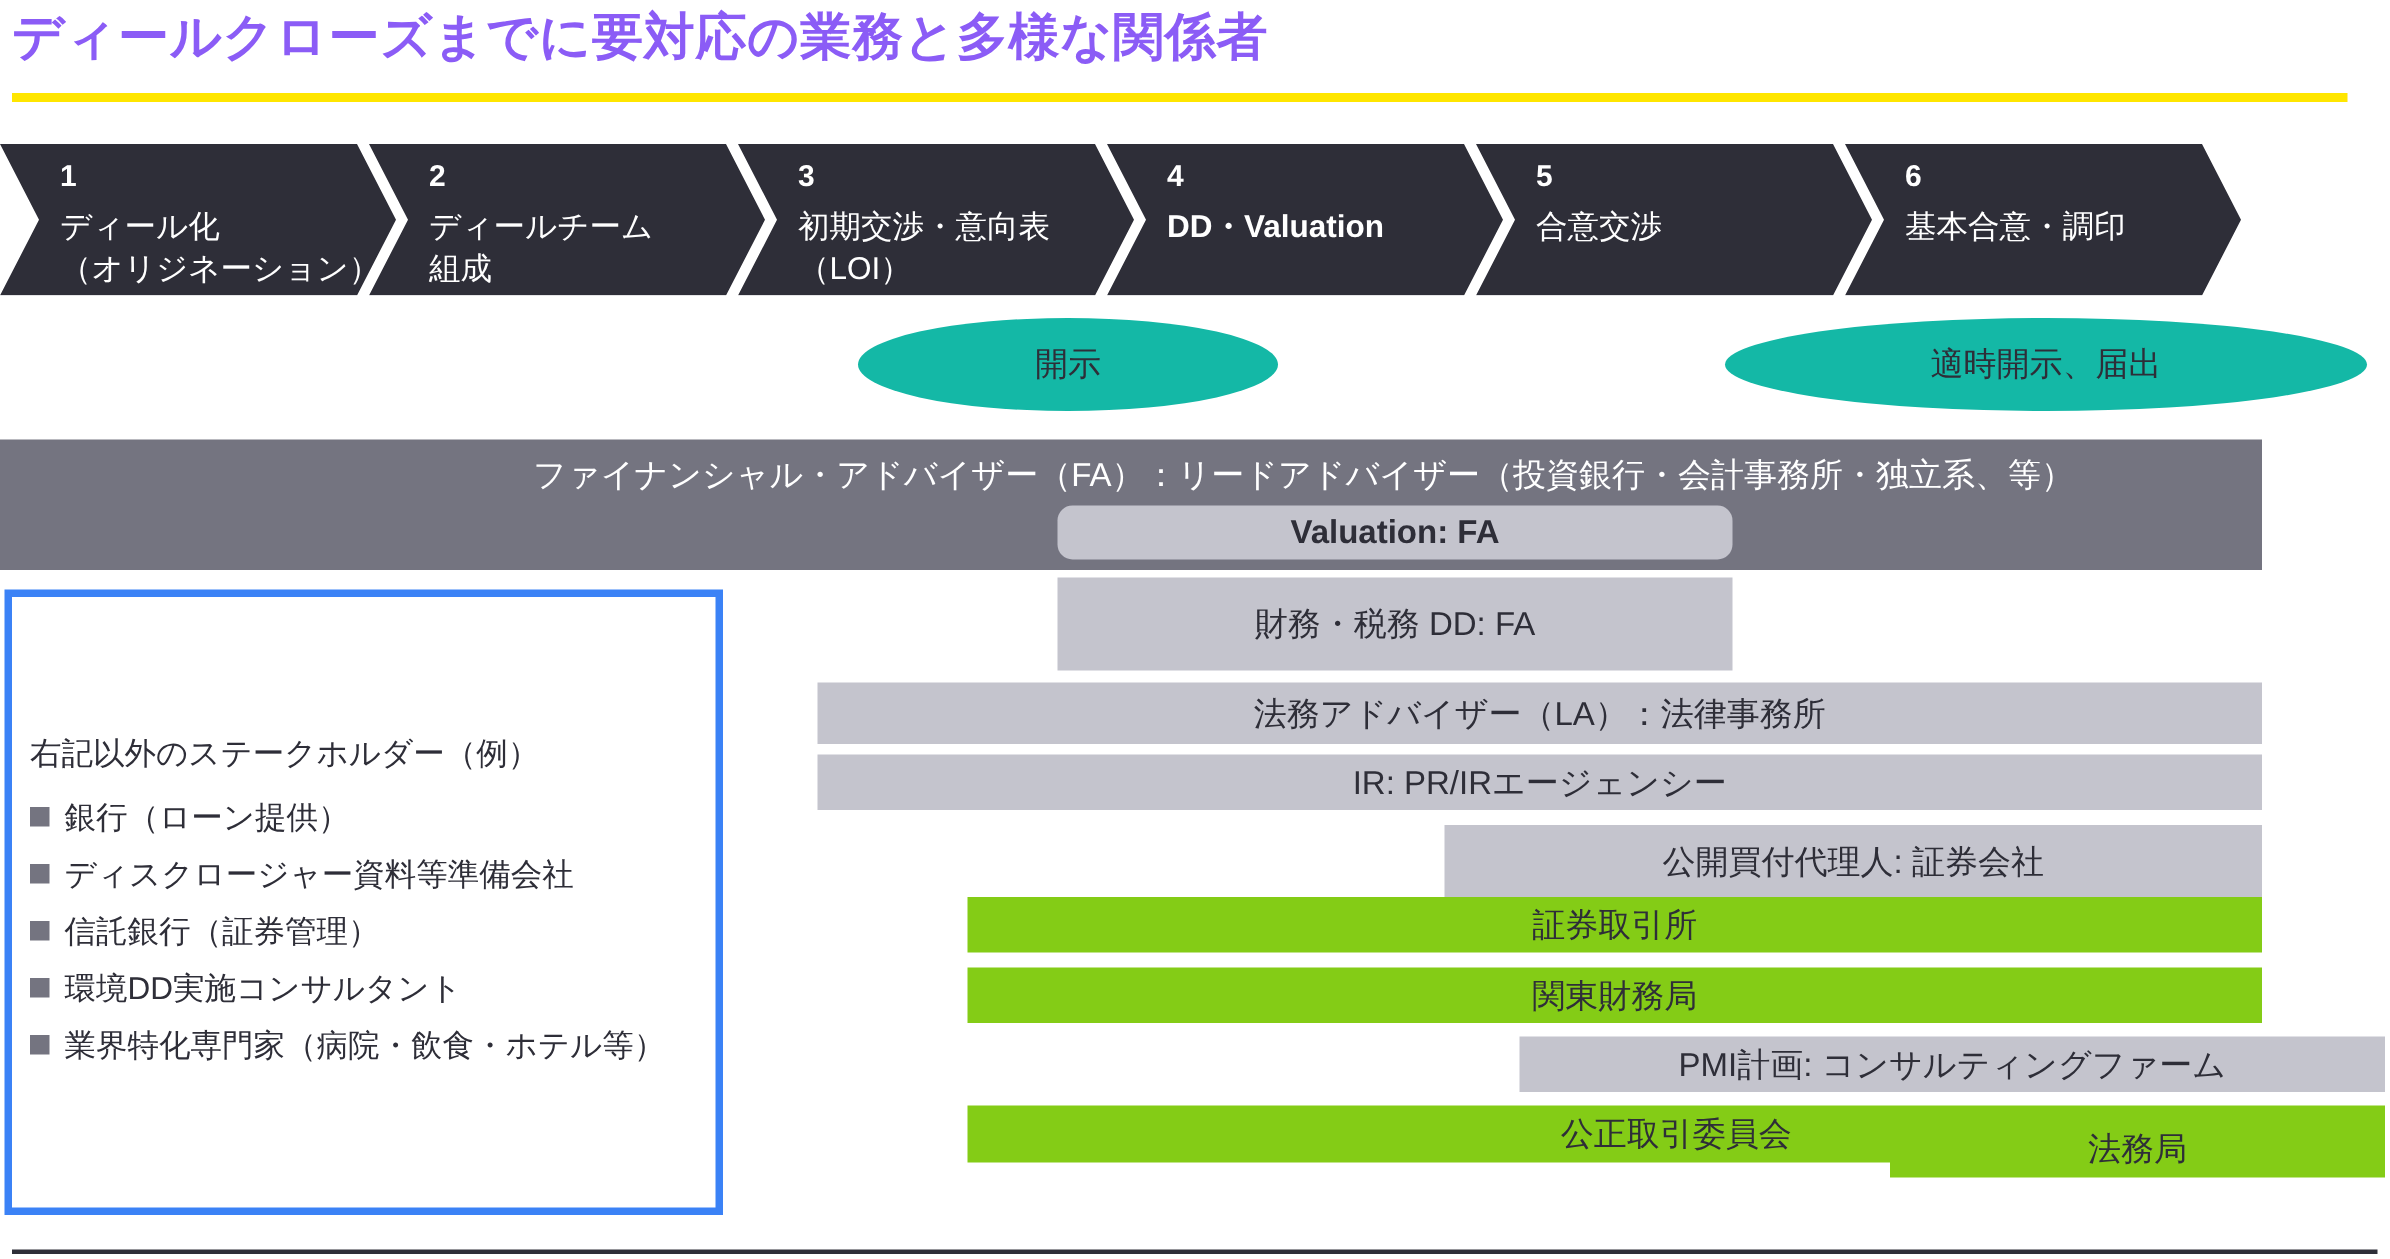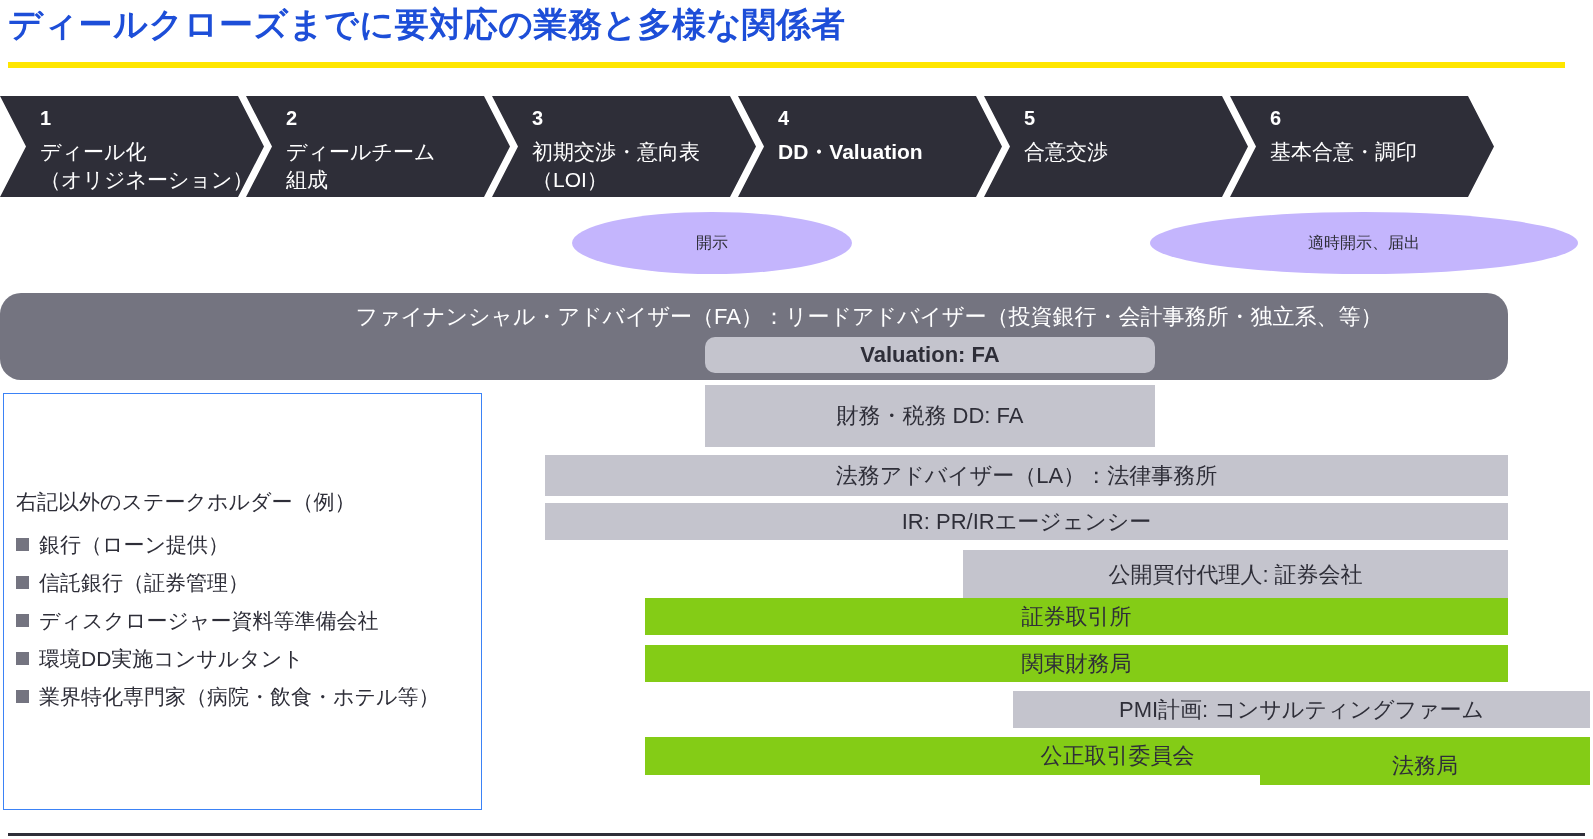--- a/index.html
+++ b/index.html
@@ -7,72 +7,71 @@
   body { font-family: "Liberation Sans", "DejaVu Sans", sans-serif; color: #2e2e38; }
   .canvas {
     position: relative; width: 1593px; height: 839px;
     background: #ffffff; overflow: hidden;
   }
 
   
   .title {
     position: absolute; left: 8px; top: 2px;
     font-size: 34px; font-weight: bold; letter-spacing: 0.5px;
-    color: #1d4ed8; white-space: nowrap; text-align: center;
+    color: #8b5cf6; white-space: nowrap; text-align: center;
   }
   .title-rule {
     position: absolute; left: 8px; top: 62px; width: 1557px; height: 6px;
     background: #ffe600;
   }
 
   
   .chevron {
     position: absolute; top: 96px; height: 101px; width: 264px;
     background: #2e2e38; color: #ffffff;
     clip-path: polygon(0 0, calc(100% - 26px) 0, 100% 50%, calc(100% - 26px) 100%, 0 100%, 26px 50%);
     padding: 9px 10px 0 40px;
   }
   .chevron .num { font-size: 20px; font-weight: bold; line-height: 1.3; }
   .chevron .lbl { font-size: 21px; line-height: 1.32; margin-top: 7px; white-space: pre-line; }
   .chevron.bold-step .lbl { font-weight: bold; }
 
   
   .ellipse {
     position: absolute; top: 212px; height: 62px;
-    background: #c4b5fd; border-radius: 50%;
+    background: #14b8a6; border-radius: 50%;
     display: flex; align-items: center; justify-content: center;
-    font-size: 16px; color: #2e2e38;
+    font-size: 22px; color: #2e2e38;
   }
   .ellipse.e1 { left: 572px; width: 280px; }
   .ellipse.e2 { left: 1150px; width: 428px; }
 
   
   .fa-band {
     position: absolute; left: 0; top: 293px; width: 1508px; height: 87px;
     background: #747480;
-    border-radius: 21px;
   }
   .fa-band .fa-label {
     position: absolute; left: 230px; right: 0; top: 9px;
     text-align: center; color: #ffffff; font-size: 22px; white-space: nowrap;
   }
 
   
   .bar {
     position: absolute; display: flex; align-items: center; justify-content: center;
     font-size: 22px; color: #2e2e38; white-space: nowrap;
   }
   .bar.gray { background: #c4c4cd; }
   .bar.yellow { background: #84cc16; }
   .bar.semibold { font-weight: 600; border-radius: 10px; }
 
   
   .stakeholder-box {
     position: absolute; left: 3px; top: 393px; width: 479px; height: 417px;
-    background: #ffffff; border: 1px solid #3b82f6;
+    background: #ffffff; border: 5px solid #3b82f6;
     display: flex; flex-direction: column; justify-content: center;
     padding: 0 10px 0 12px;
   }
   .stakeholder-box .hdr { font-size: 21px; margin-bottom: 10px; }
   .stakeholder-box .item {
     display: flex; align-items: center; font-size: 21px; margin: 5px 0;
   }
   .stakeholder-box .sq {
     display: inline-block; width: 13px; height: 13px; background: #747480;
     margin-right: 10px; flex: 0 0 auto;
@@ -138,25 +137,25 @@
   <div class="bar yellow" style="left:1260px; top:747px; width:330px; height:38px;">法務局</div>
 
   <div class="stakeholder-box">
     <div class="hdr">右記以外のステークホルダー（例）</div>
     <div class="item">
       <span class="sq"></span>
       <span>銀行（ローン提供）</span>
     </div>
     <div class="item">
       <span class="sq"></span>
-      <span>信託銀行（証券管理）</span>
+      <span>ディスクロージャー資料等準備会社</span>
     </div>
     <div class="item">
       <span class="sq"></span>
-      <span>ディスクロージャー資料等準備会社</span>
+      <span>信託銀行（証券管理）</span>
     </div>
     <div class="item">
       <span class="sq"></span>
       <span>環境DD実施コンサルタント</span>
     </div>
     <div class="item">
       <span class="sq"></span>
       <span>業界特化専門家（病院・飲食・ホテル等）</span>
     </div>
   </div>

